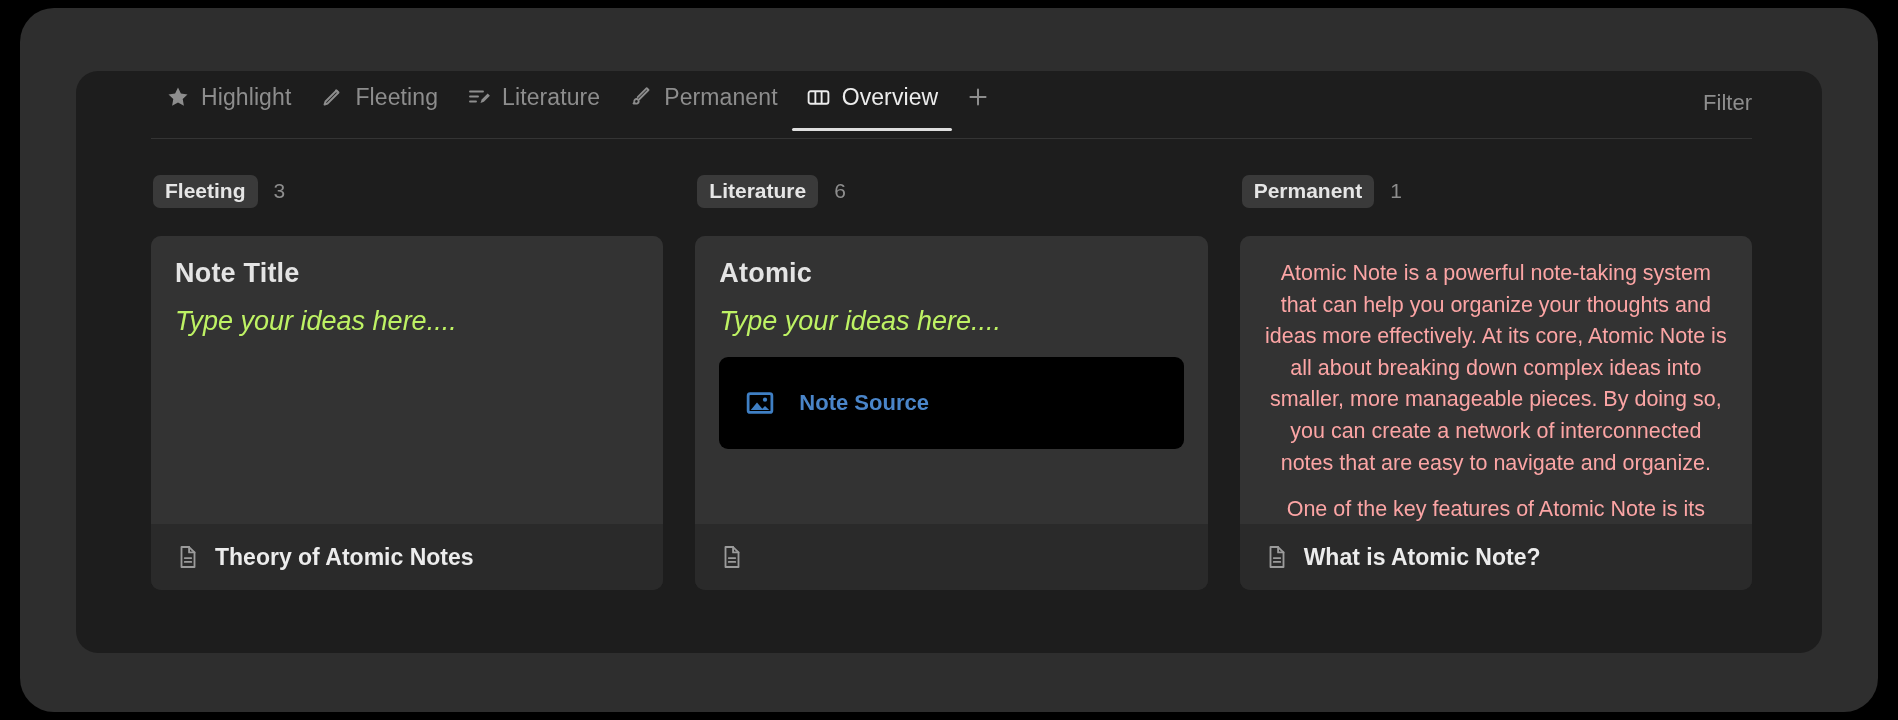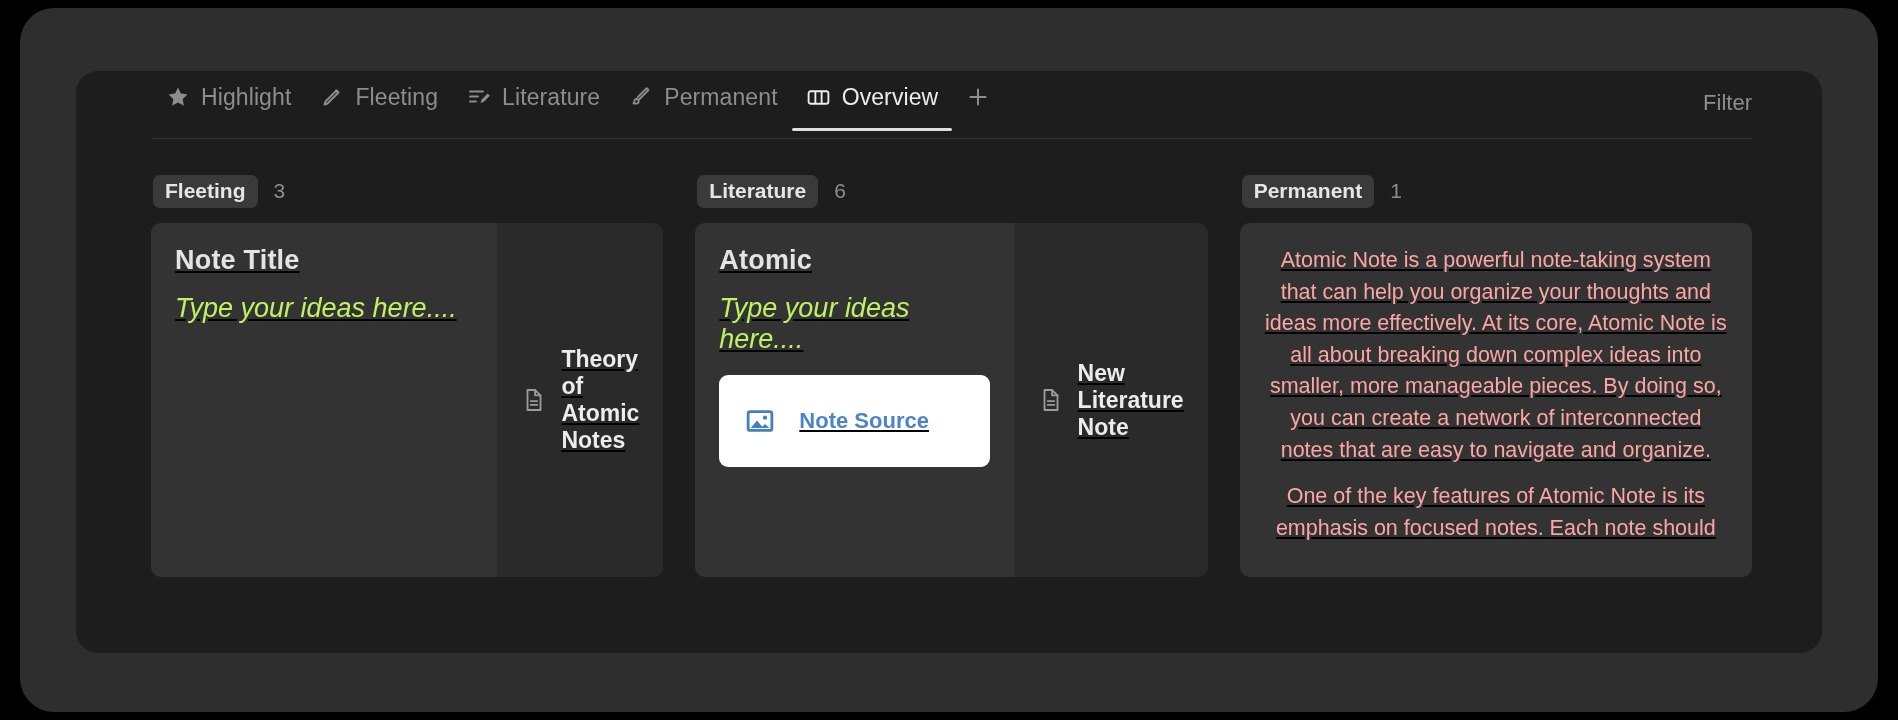--- a/index.html
+++ b/index.html
@@ -133,28 +133,27 @@
     border-radius: 7px;
     line-height: 1;
   }
   .column-count {
     color: #8d8d8d;
     font-size: 21px;
   }
 
   
   .card {
-    margin-top: 8px;
+    margin-top: 21px;
     border-radius: 10px;
     overflow: hidden;
     background: #2a2a2a;
     display: flex;
-    flex-direction: row;
+    flex-direction: column;
     height: 354px;
-    text-decoration: underline;
   }
   .card-body {
     background: #333333;
     flex: 1 1 auto;
     padding: 22px 24px 0;
     overflow: hidden;
     position: relative;
   }
   .card-title {
     color: #e4e4e4;
@@ -163,21 +162,21 @@
     letter-spacing: .2px;
     margin-bottom: 17px;
   }
   .card-placeholder {
     color: #bef264;
     font-size: 27px;
     font-style: italic;
   }
   .source-chip {
     margin-top: 20px;
-    background: #ffffff;
+    background: #000000;
     border-radius: 9px;
     height: 92px;
     display: flex;
     align-items: center;
     padding: 0 26px;
     gap: 24px;
     cursor: pointer;
   }
   .source-chip-label {
     color: #4a85c9;
@@ -318,33 +317,40 @@
               </svg>
               <span class="source-chip-label">Note Source</span>
             </div>
           </div>
           <div class="card-footer">
             <svg class="doc-ico" viewBox="0 0 24 24" fill="none" stroke="#9b9b9b" stroke-width="1.7" stroke-linecap="round" stroke-linejoin="round">
               <path d="M6 2.8h7l5 5v13.4H6z"></path>
               <path d="M13 2.8v5h5"></path>
               <path d="M9 13h6M9 16.5h6"></path>
             </svg>
-            <span class="card-footer-label">New Literature Note</span>
           </div>
         </div>
       </div>
 
       <div class="column">
         <div class="column-header">
           <span class="column-chip">Permanent</span>
           <span class="column-count">1</span>
         </div>
         <div class="card">
           <div class="card-body card-text">
             <p>Atomic Note is a powerful note-taking system that can help you organize your thoughts and ideas more effectively. At its core, Atomic Note is all about breaking down complex ideas into smaller, more manageable pieces. By doing so, you can create a network of interconnected notes that are easy to navigate and organize.</p>
             <p>One of the key features of Atomic Note is its emphasis on focused notes. Each note should</p>
           </div>
+          <div class="card-footer">
+            <svg class="doc-ico" viewBox="0 0 24 24" fill="none" stroke="#9b9b9b" stroke-width="1.7" stroke-linecap="round" stroke-linejoin="round">
+              <path d="M6 2.8h7l5 5v13.4H6z"></path>
+              <path d="M13 2.8v5h5"></path>
+              <path d="M9 13h6M9 16.5h6"></path>
+            </svg>
+            <span class="card-footer-label">What is Atomic Note?</span>
+          </div>
         </div>
       </div>
 
     </div>
   </div>
 </div>
 
 </body></html>

